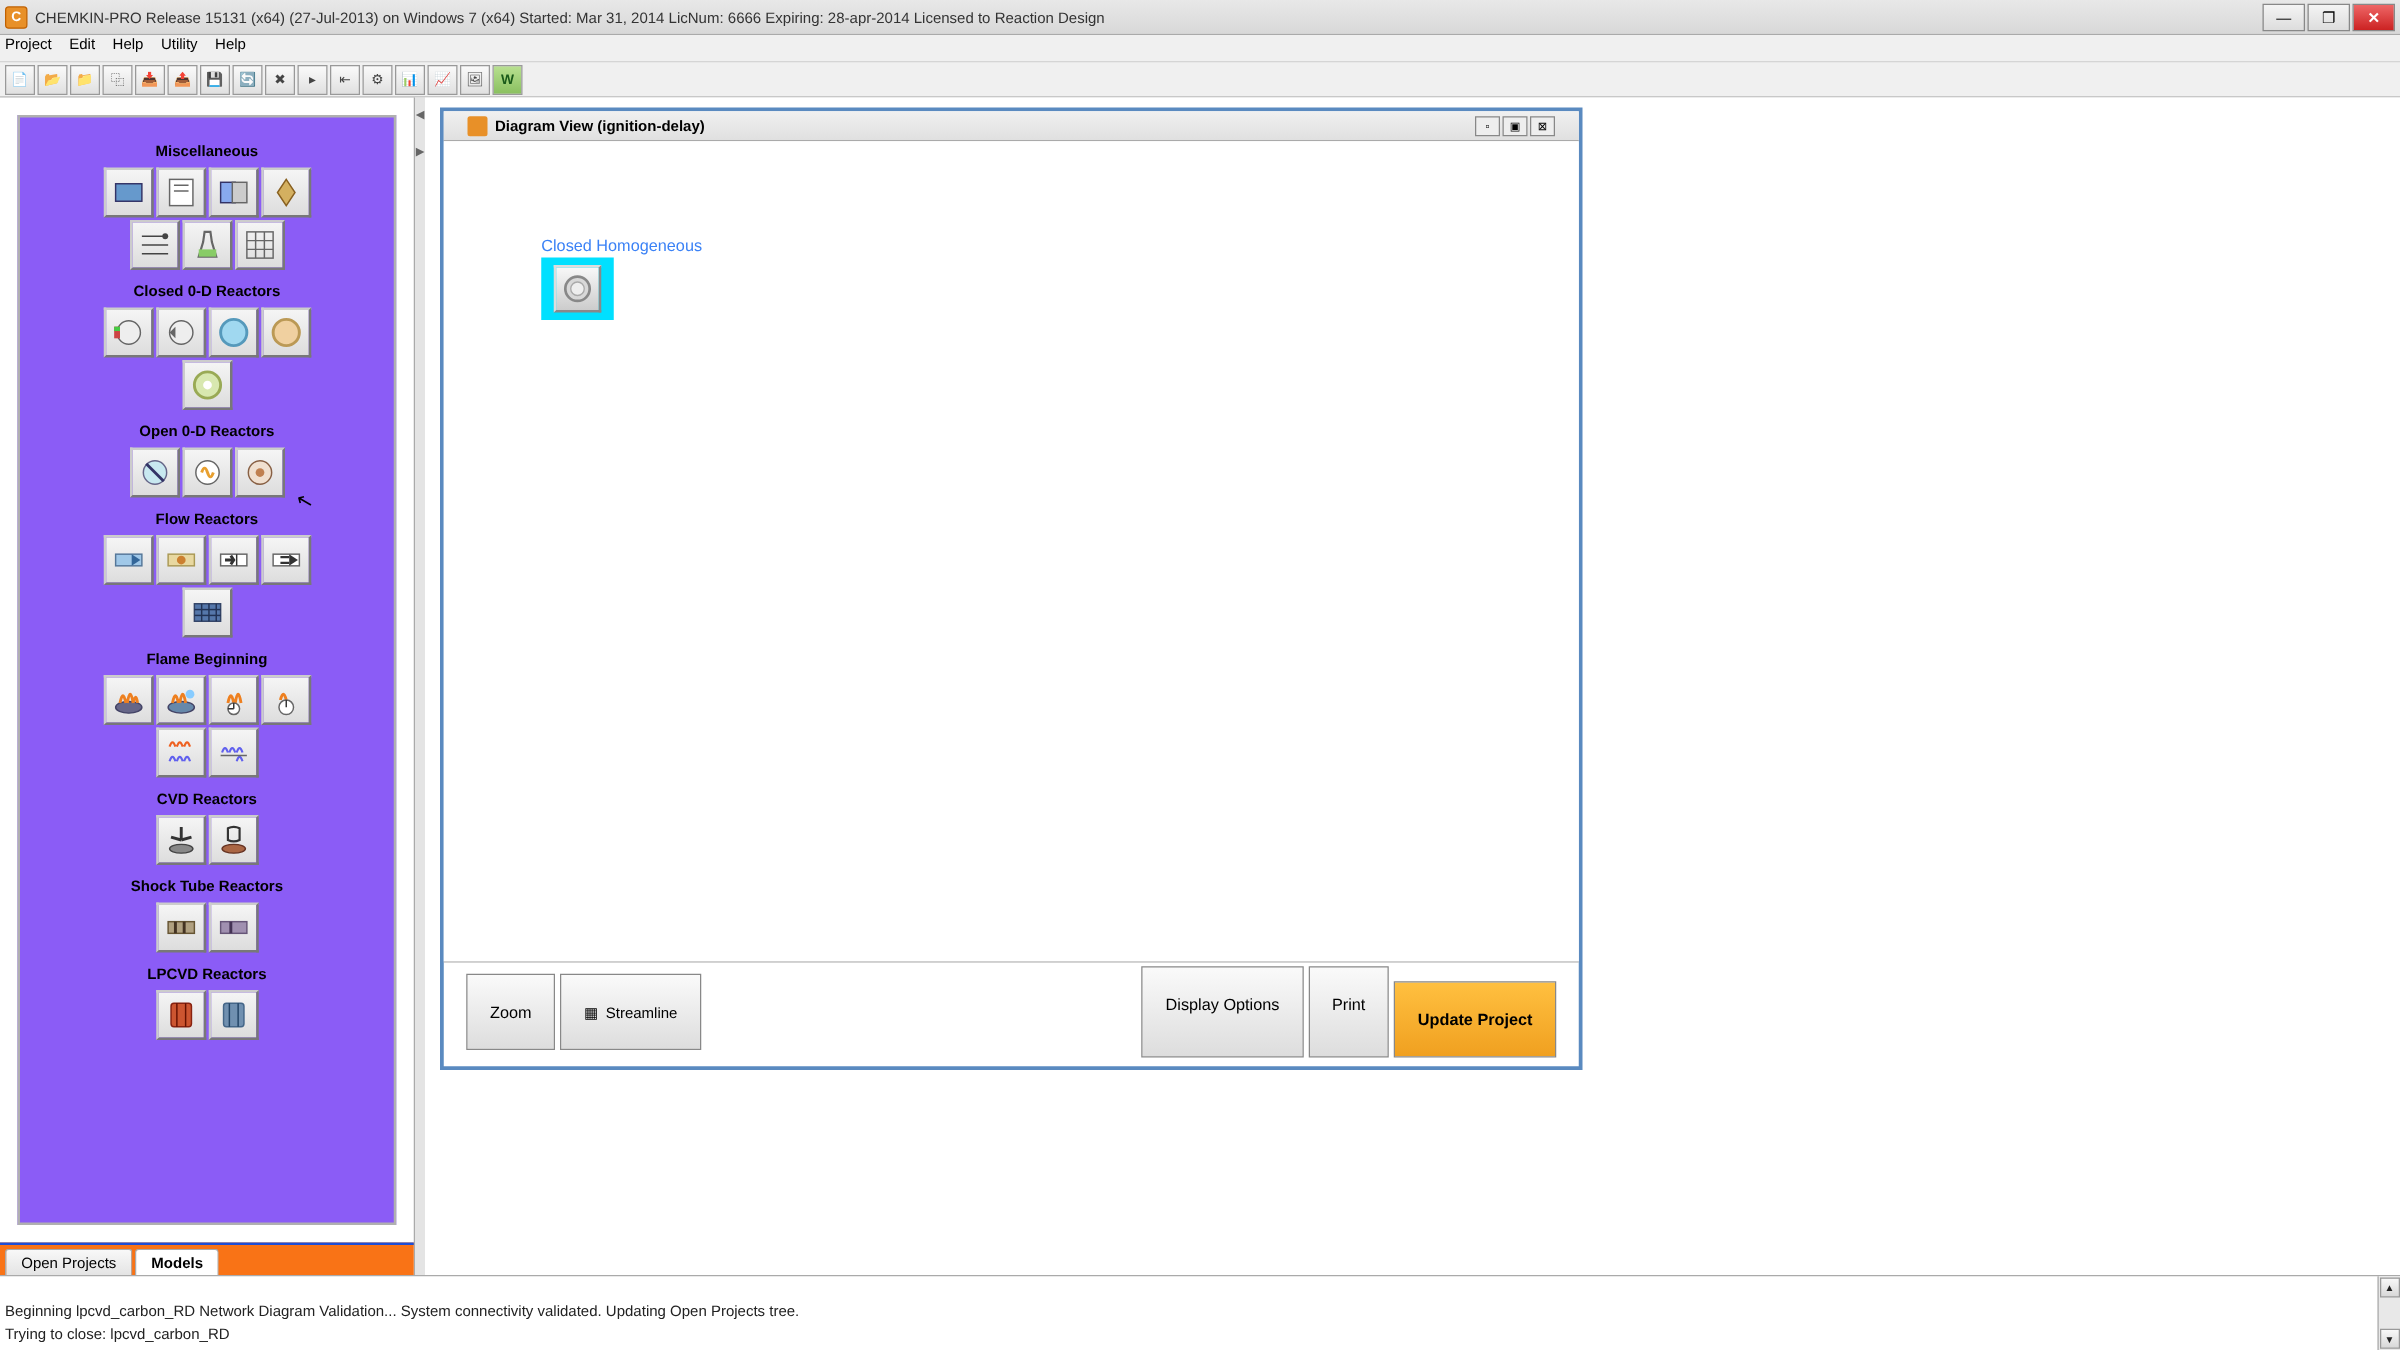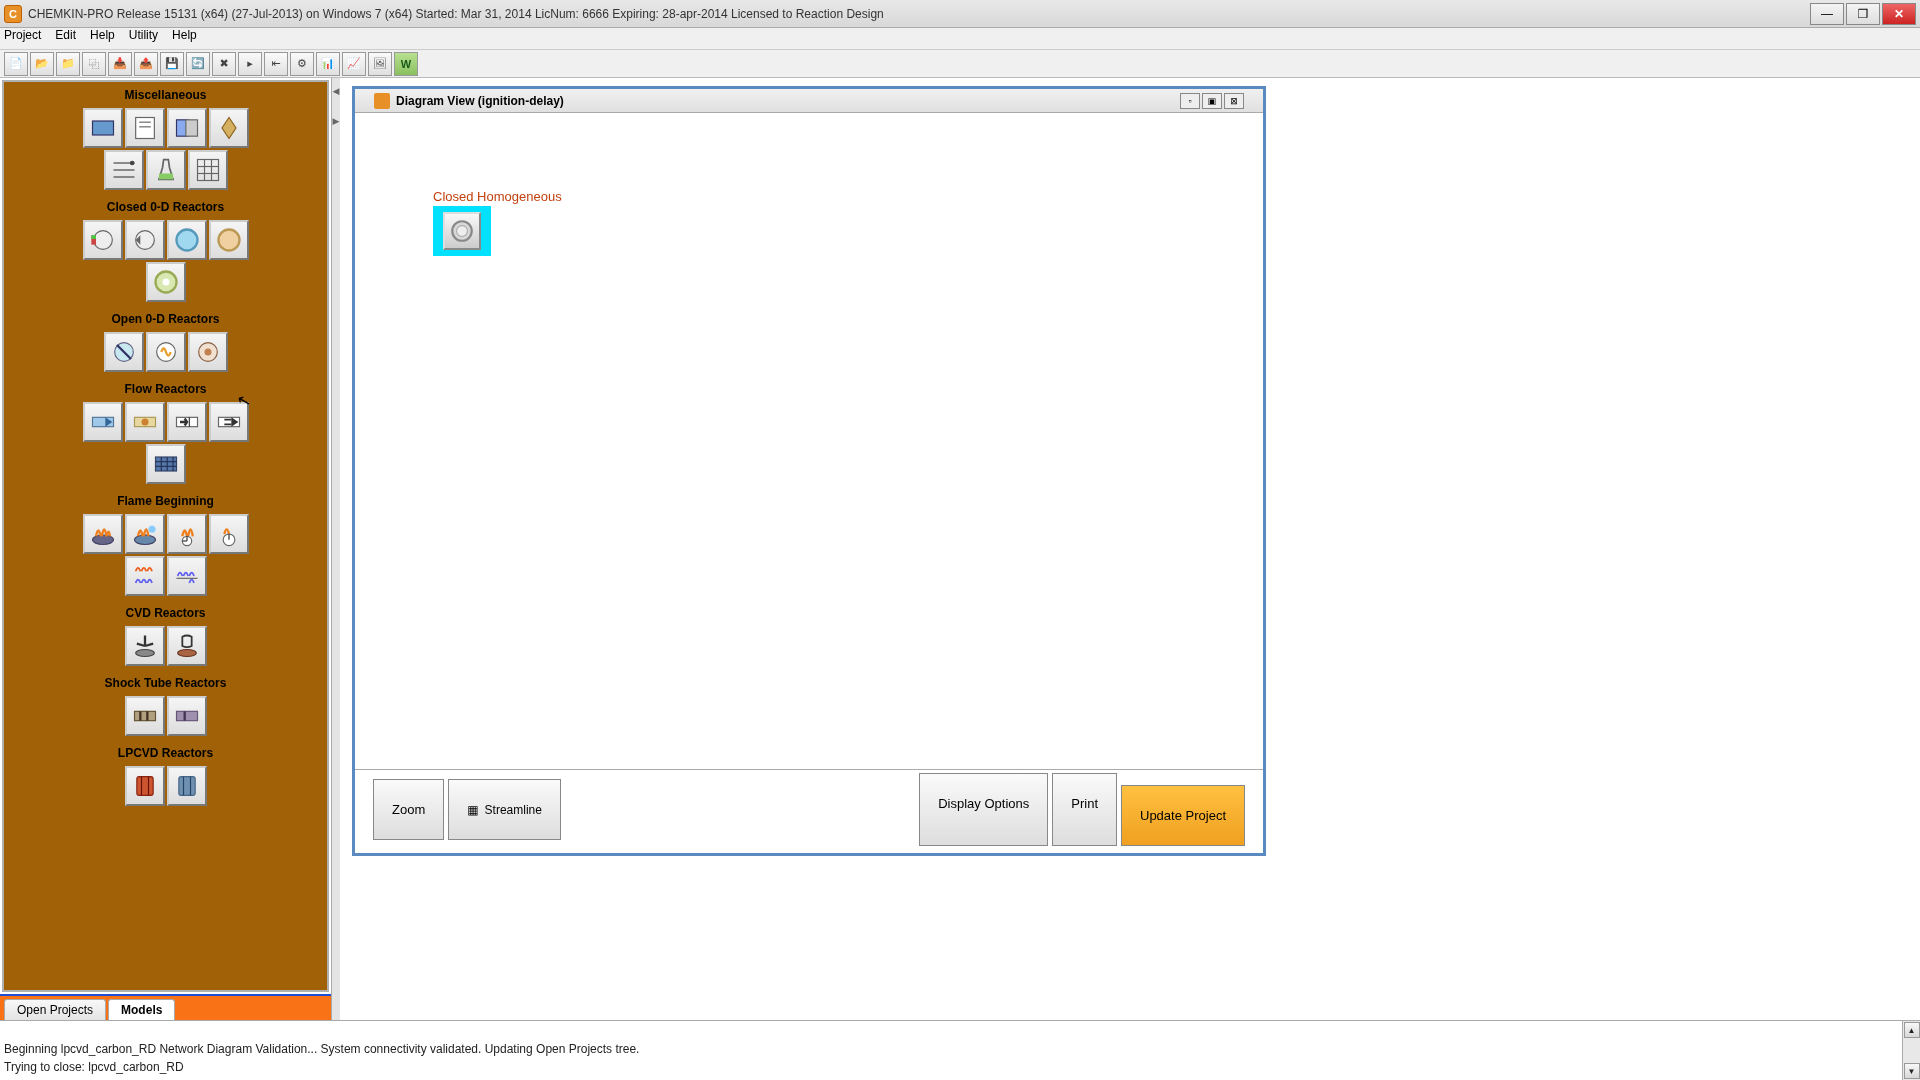--- a/index.html
+++ b/index.html
@@ -13,21 +13,21 @@
 
 .menu-bar { height: 22px; background: #f0f0f0; display: flex; align-items: flex-start; padding: 0 4px; gap: 14px; border-bottom: 1px solid #ccc; }
 .menu-bar span { cursor: default; }
 
 .toolbar { height: 28px; background: #f0f0f0; display: flex; align-items: center; padding: 2px 4px; gap: 2px; border-bottom: 1px solid #bbb; }
 .tool-btn { width: 24px; height: 24px; border: 1px solid #999; background: linear-gradient(#fafafa,#e0e0e0); display:flex; align-items:center; justify-content:center; font-size:11px; color:#444; }
 .tool-btn.green { background: linear-gradient(#b8e090,#8ac060); color:#1a5a1a; font-weight:bold; }
 
 .main-area { display: flex; height: 942px; }
 .left-panel { width: 332px; display: flex; flex-direction: column; border-right: 1px solid #aaa; }
-.palette { flex: 1; background: #a16207; border: 2px solid #b0b0b0; margin: 2px; overflow-y: auto; padding: 6px; }
+.palette { flex: 1; background: #8b5cf6; border: 2px solid #b0b0b0; margin: 14px; overflow-y: auto; padding: 20px; }
 .palette-section { text-align: center; margin-bottom: 10px; }
 .palette-title { font-weight: bold; margin-bottom: 6px; }
 .palette-icons { display: flex; flex-wrap: wrap; justify-content: center; gap: 2px; max-width: 180px; margin: 0 auto; }
 .picon { width: 40px; height: 40px; border: 2px outset #ccc; background: linear-gradient(#f5f5f5,#ddd); display:flex; align-items:center; justify-content:center; font-size:9px; color:#555; overflow:hidden; }
 .picon svg { width: 28px; height: 28px; }
 
 .splitter-v { width: 8px; background: #e4e4e4; display:flex; flex-direction:column; align-items:center; justify-content:flex-start; padding-top:8px; gap:20px;}
 .splitter-v .arrow { font-size:9px; color:#666; }
 
 .bottom-tabs { height: 26px; background: #f97316; display:flex; padding: 3px 4px 0; border-top:2px solid #1d4ed8;}
@@ -36,30 +36,30 @@
 
 .workspace { flex: 1; background: #fff; position: relative; }
 
 .diagram-window { position: absolute; left: 12px; top: 8px; width: 914px; height: 770px; border: 3px solid #5a8ac0; background:#fff; }
 .diagram-titlebar { height: 24px; background: linear-gradient(#f0f0f0,#e0e0e0); display:flex; align-items:center; padding:0 19px; border-bottom:1px solid #aaa; }
 .diagram-titlebar .d-icon { width:16px; height:16px; background:#e89028; border-radius:2px; margin-right:6px; }
 .diagram-titlebar .d-title { flex:1; font-weight:bold; }
 .diagram-titlebar .d-btn { width:20px; height:16px; border:1px solid #888; background:#eee; margin-left:2px; font-size:9px; display:flex;align-items:center;justify-content:center; }
 .canvas { height: 656px; background:#fff; position:relative; }
 .reactor-node { position:absolute; left:78px; top:76px; }
-.reactor-label { color:#c2410c; margin-bottom:2px; font-size:13px;}
+.reactor-label { color:#3b82f6; margin-bottom:2px; font-size:13px;}
 .reactor-box { width:58px; height:50px; background:#00e0ff; display:flex;align-items:center;justify-content:center; }
 .reactor-inner { width:38px; height:38px; background:linear-gradient(#f8f8f8,#ccc); border:2px outset #ddd; display:flex;align-items:center;justify-content:center; }
 .reactor-inner svg { width:26px; height:26px; }
 
 .diagram-footer { height: 80px; border-top:1px solid #aaa; display:flex; align-items:center; justify-content:space-between; padding: 0 18px;}
 .footer-left, .footer-right { display:flex; gap:4px; }
 .d-button { padding: 22px 18px; border:1px solid #888; background:linear-gradient(#fafafa,#ddd); font-size:13px; }
 .d-button.icon { display:flex; align-items:center; gap:6px; }
-.d-button.orange { background: linear-gradient(#ffc040,#f0a020); font-weight:normal;margin-top:12px; }
+.d-button.orange { background: linear-gradient(#ffc040,#f0a020); font-weight:bold;margin-top:12px; }
 
 .log-area { height: 60px; background:#fff; border-top:1px solid #aaa; padding:2px 4px; font-size:13px; line-height:17px; color:#222; position:relative; white-space:pre-line;}
 .log-scroll { position:absolute; right:0; top:0; bottom:0; width:18px; background:#e8e8e8; border-left:1px solid #aaa; display:flex; flex-direction:column; justify-content:space-between; align-items:center; padding:1px; }
 .log-scroll .sbtn { width:16px; height:16px; background:linear-gradient(#f8f8f8,#d8d8d8); border:1px solid #999; font-size:8px; display:flex;align-items:center;justify-content:center;}
 
 .cursor { position: absolute; left: 237px; top: 391px; pointer-events:none; font-size:16px; transform: rotate(-15deg);}
 </style>
 </head>
 <body>
 

